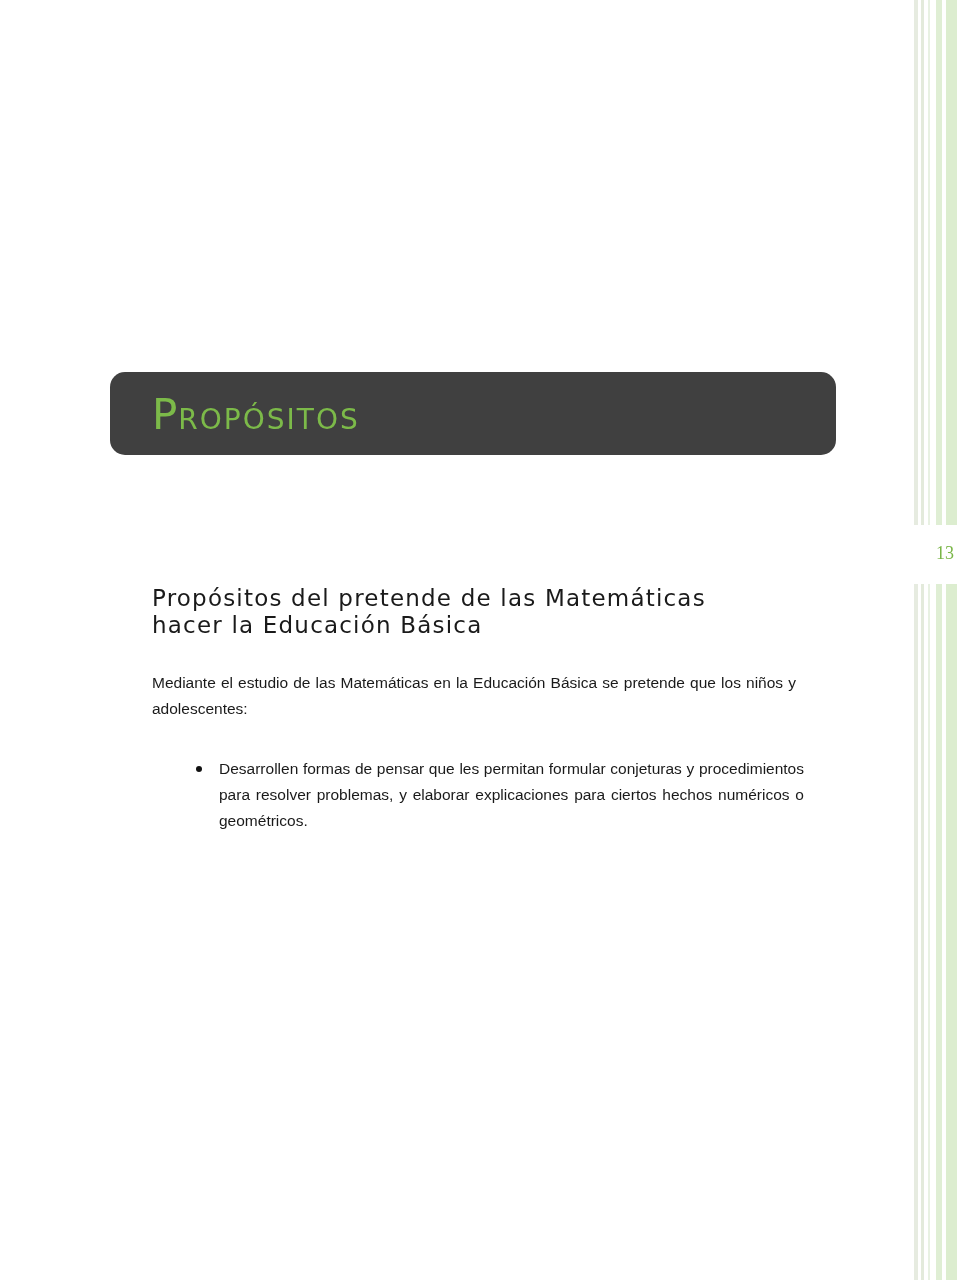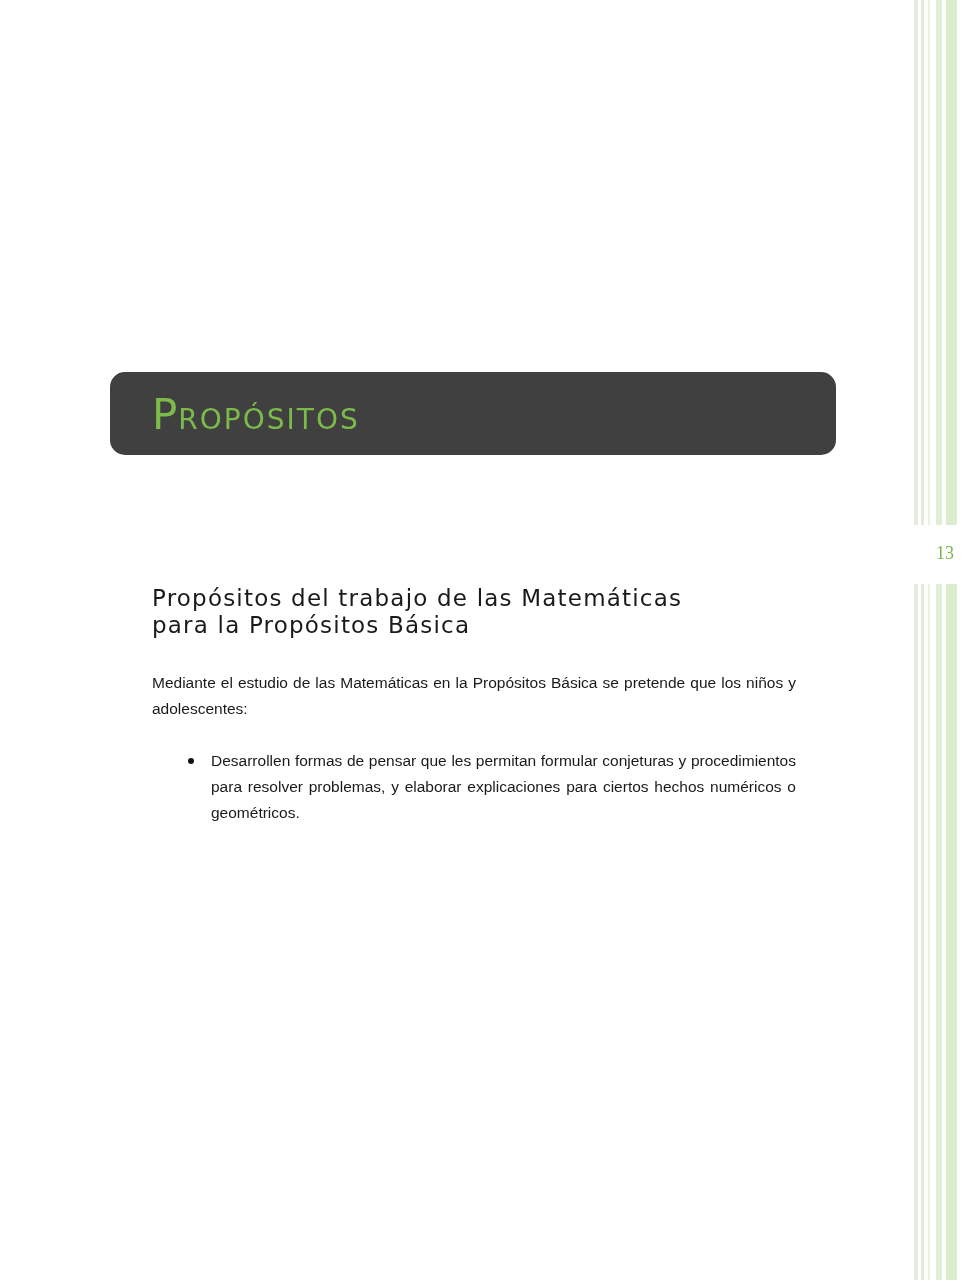--- a/index.html
+++ b/index.html
@@ -95,21 +95,21 @@
       font-size: 15.5px;
       line-height: 26px;
       text-align: justify;
       color: #1a1a1a;
     }
     .purpose-list {
       position: absolute;
       left: 152px;
       top: 748px;
       width: 644px;
-      margin: 0;
+      margin: 8px;
       padding: 0;
       list-style: none;
     }
     .purpose-item {
       position: relative;
       padding-left: 59px;
       font-size: 15.5px;
       line-height: 25.8px;
       text-align: justify;
       color: #1a1a1a;
@@ -136,24 +136,24 @@
   <div class="stripe-gap"></div>
 </div>
 
 <div class="page-number">13</div>
 
 <div class="banner">
   <h1 class="banner-title"><span class="cap">P</span><span class="sc">ropósitos</span></h1>
 </div>
 
 <h2 class="subheading">
-  <span>Propósitos del trabajo de las Matemáticas</span><br>
-  <span>para la Propósitos Básica</span>
+  <span>Propósitos del pretende de las Matemáticas</span><br>
+  <span>hacer la Educación Básica</span>
 </h2>
 
-<p class="intro">Mediante el estudio de las Matemáticas en la Propósitos Básica se pretende que los niños y adolescentes:</p>
+<p class="intro">Mediante el estudio de las Matemáticas en la Educación Básica se pretende que los niños y adolescentes:</p>
 
 <ul class="purpose-list">
   <li class="purpose-item">
     <span class="bullet"></span>
     <span>Desarrollen formas de pensar que les permitan formular conjeturas y procedimientos para resolver problemas, y elaborar explicaciones para ciertos hechos numéricos o geométricos.</span>
   </li>
 </ul>
 
 </body></html>

